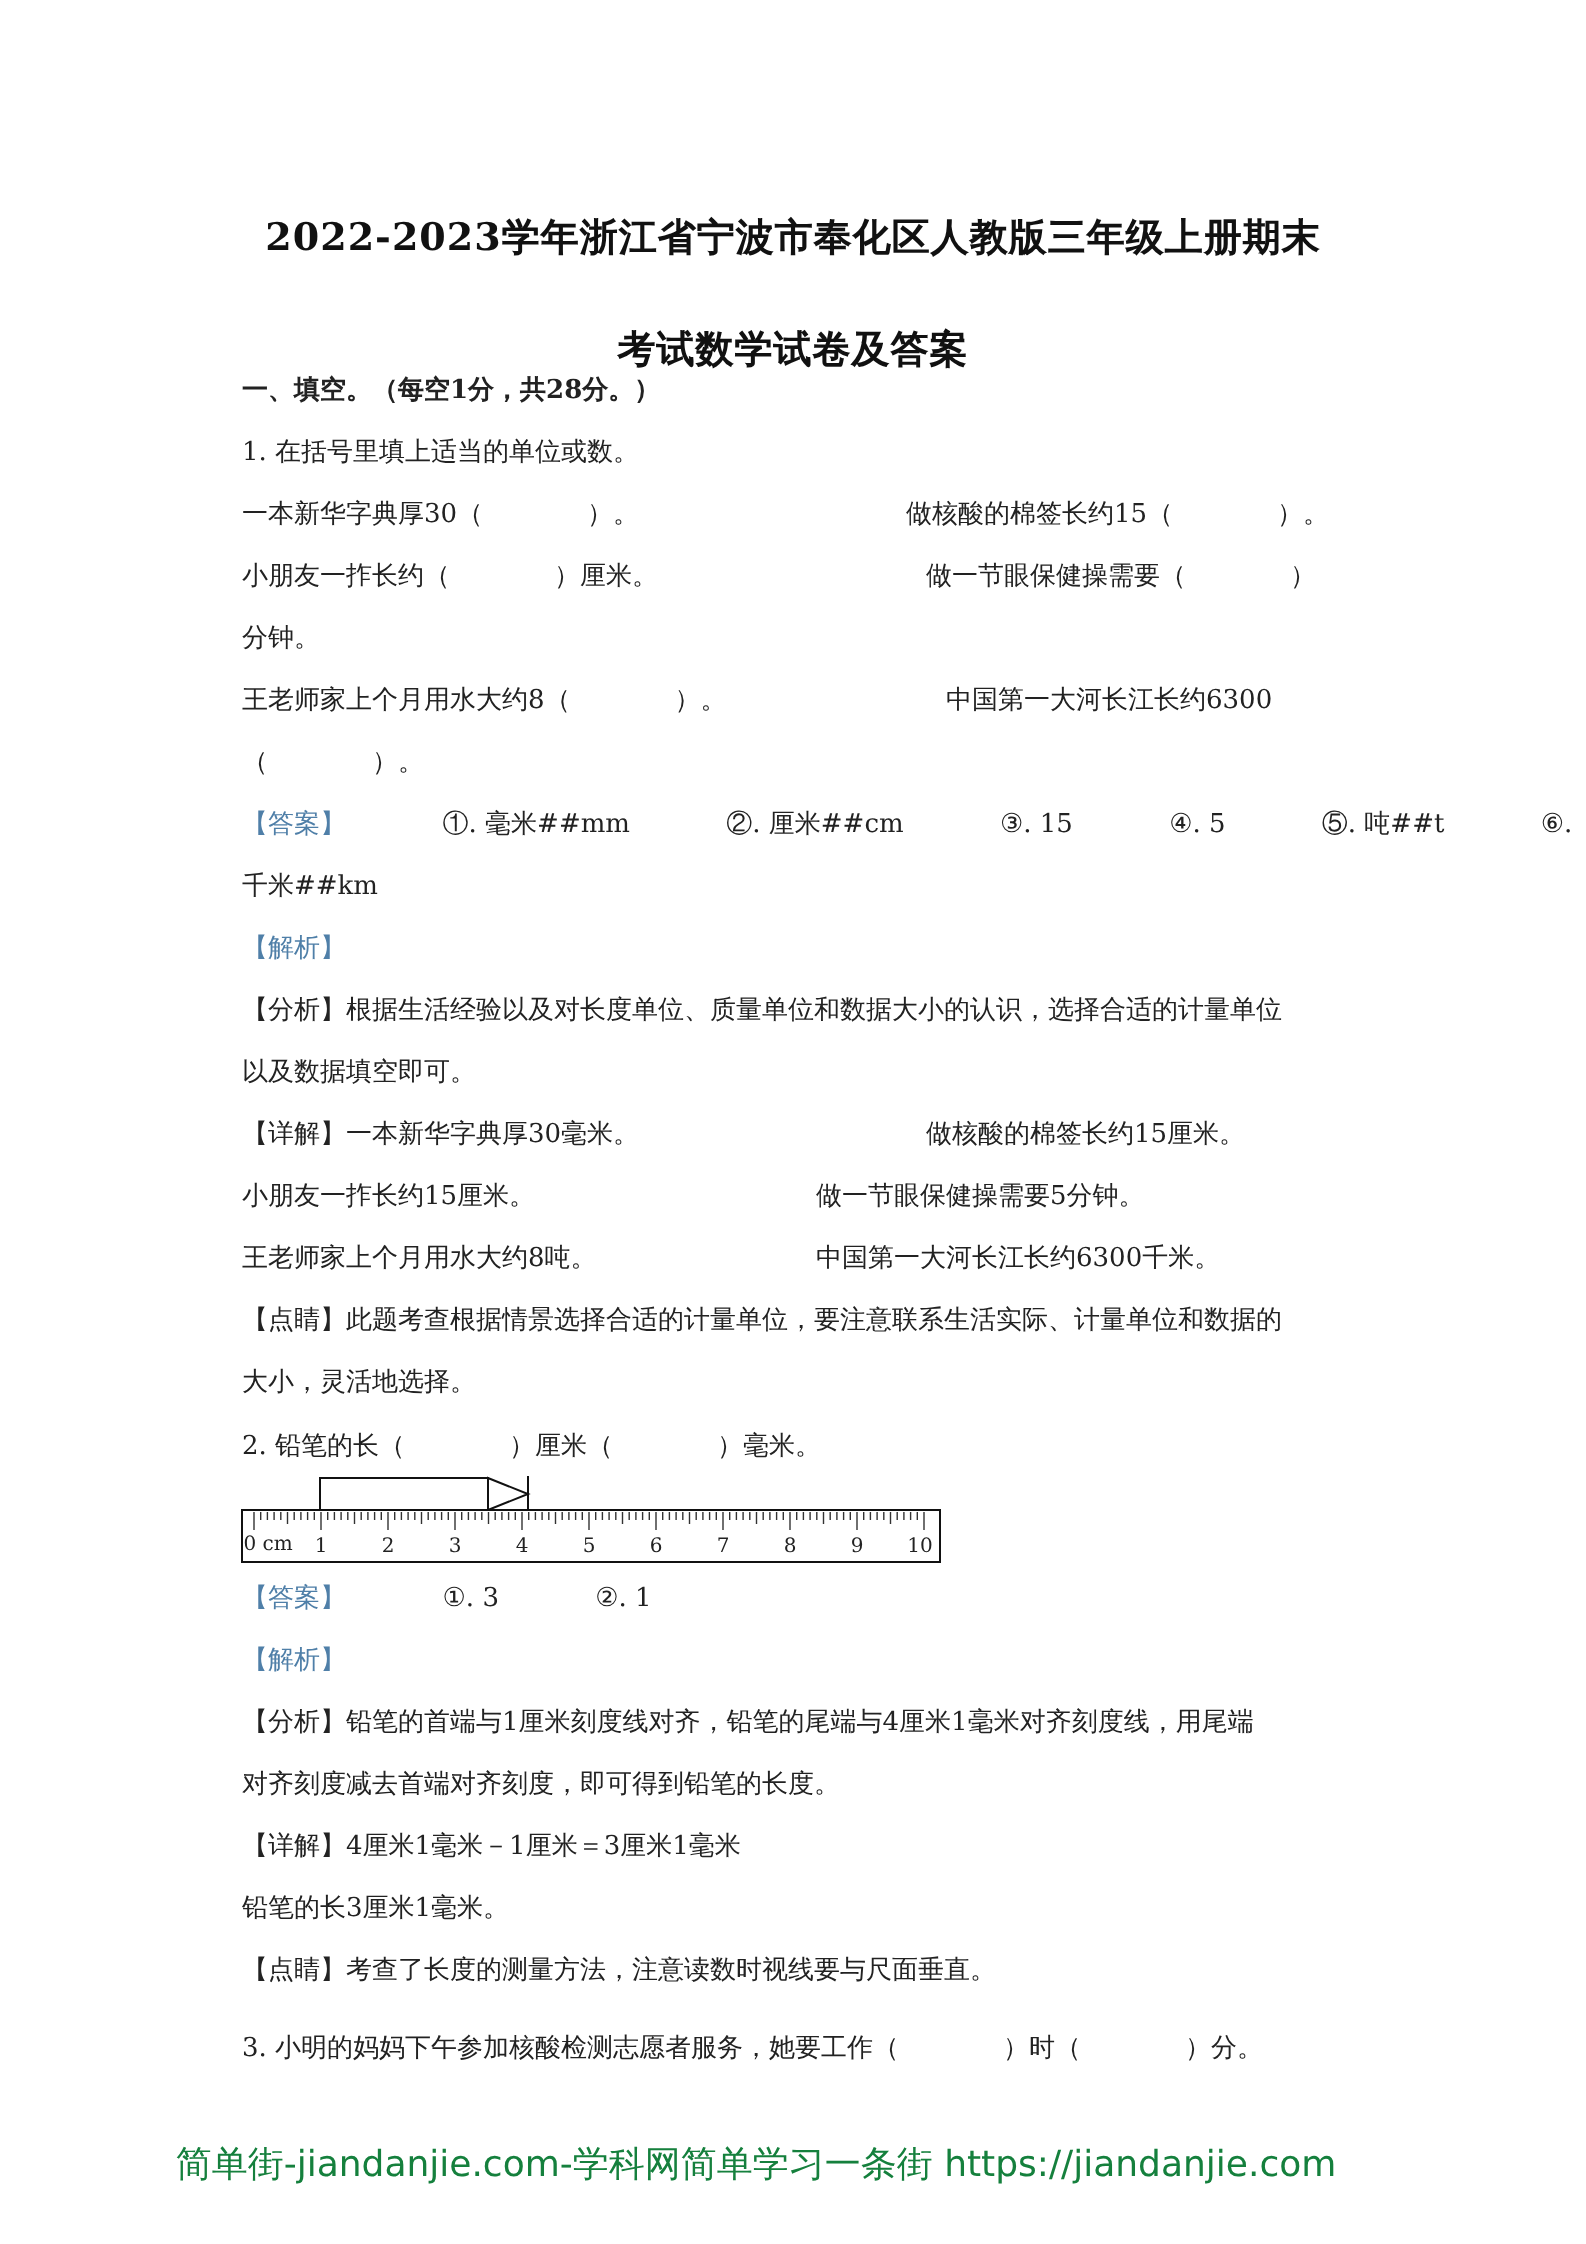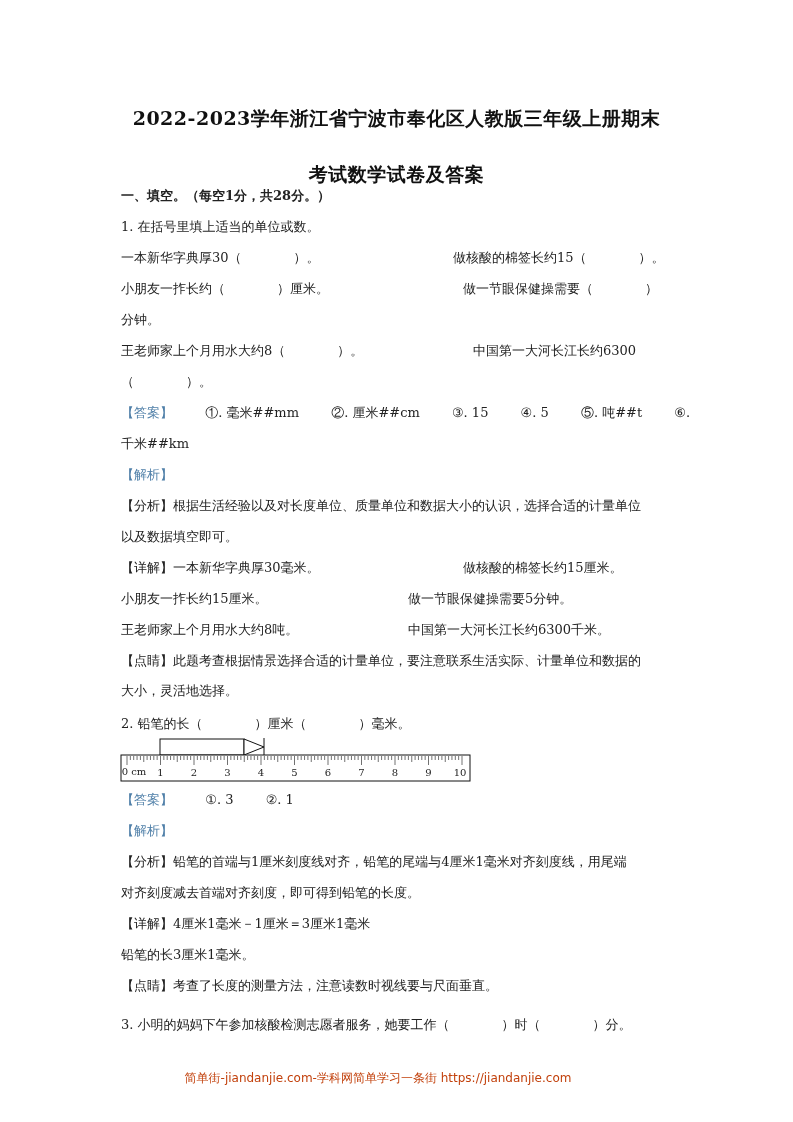--- a/index.html
+++ b/index.html
@@ -11,25 +11,25 @@
     position: absolute; left: 0; width: 793px; text-align: center;
     font-family: "DejaVu Serif", serif; font-weight: bold; font-size: 19px; color: #111;
     letter-spacing: 0.5px;
   }
   .line {
     position: absolute; left: 121px; font-size: 13px; white-space: nowrap; line-height: 16px; text-align: center;
   }
   .bold { font-weight: bold; }
   .tag-blue { color: #4f7fa8; }
   .col2 { position: absolute; white-space: nowrap; font-size: 13px; line-height: 16px; }
-  .ans-item { display: inline-block; margin-right: 28px; }
+  .ans-item { display: inline-block; margin-right: 28px; margin-left: 16px; }
   .ruler-wrap { position: absolute; left: 120px; top: 738px; width: 352px; height: 46px; text-align: center; }
   .footer {
     position: absolute; left: 0; width: 756px; top: 1070px; text-align: center;
-    font-family: "DejaVu Sans", sans-serif; font-size: 12px; color: #c2410c;
+    font-family: "DejaVu Sans", sans-serif; font-size: 18px; color: #15803d;
   }
 </style>
 </head>
 <body>
 
 <div>
 
   <div class="title" style="top:106px;">2022-2023学年浙江省宁波市奉化区人教版三年级上册期末</div>
   <div class="title" style="top:162px;">考试数学试卷及答案</div>
 

